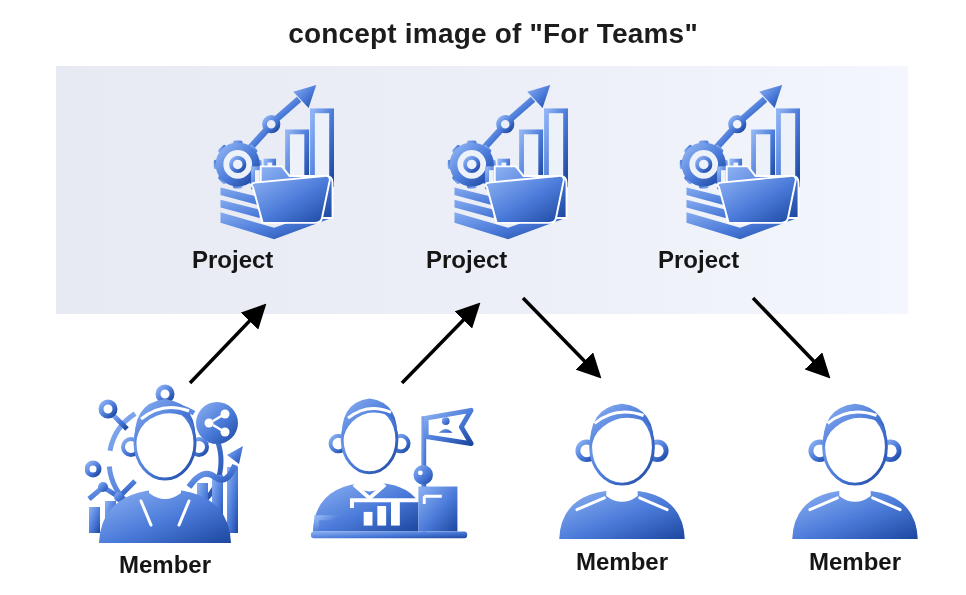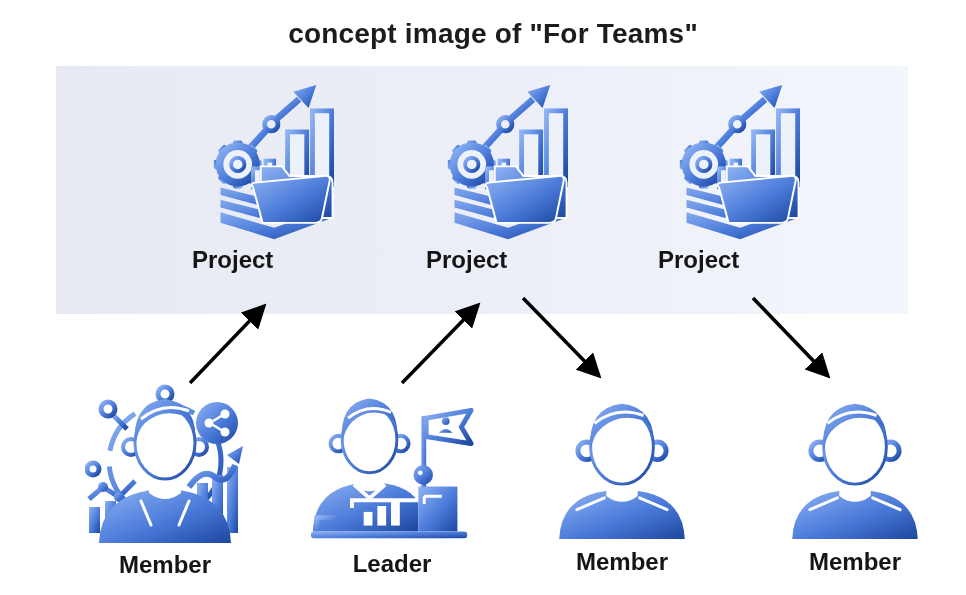--- a/index.html
+++ b/index.html
@@ -218,21 +218,20 @@
       <circle cx="114" cy="86" r="2.5" fill="#fff"></circle>
       <path d="M44,122 L44,114 L112,114" stroke="#fff" stroke-width="4" fill="none"></path>
       <rect x="56" y="126" width="9" height="14" fill="#fff"></rect>
       <rect x="70" y="120" width="9" height="20" fill="#fff"></rect>
       <rect x="84" y="113" width="9" height="27" fill="#fff"></rect>
       <rect x="112" y="100" width="40" height="46" fill="url(#gI)"></rect>
       <path d="M118,110 L136,110 M118,110 L118,118" stroke="#fff" stroke-width="3" fill="none"></path>
       <path d="M8,146 L8,132 L30,132" stroke="url(#gI)" stroke-width="5" fill="none"></path>
       <rect x="2" y="146" width="160" height="7" rx="3" fill="url(#gI)"></rect>
     </svg>
-    <div class="label">Leader</div>
   </div>
 
   <div class="person person-member1">
     <svg width="140" height="152" viewBox="0 0 140 155">
       <path d="M6,152 Q8,102 70,102 Q132,102 134,152 Z" fill="url(#gI)"></path>
       <path d="M54,90 L86,90 L86,108 Q70,120 54,108 Z" fill="#fff"></path>
       <path d="M24,122 L52,110 M116,122 L88,110" stroke="#fff" stroke-width="3" stroke-linecap="round"></path>
       <circle cx="34" cy="62" r="9" fill="#fff" stroke="url(#gI)" stroke-width="5"></circle>
       <circle cx="106" cy="62" r="9" fill="#fff" stroke="url(#gI)" stroke-width="5"></circle>
       <ellipse cx="70" cy="58" rx="32" ry="38" fill="#fff" stroke="url(#gI)" stroke-width="3"></ellipse>

